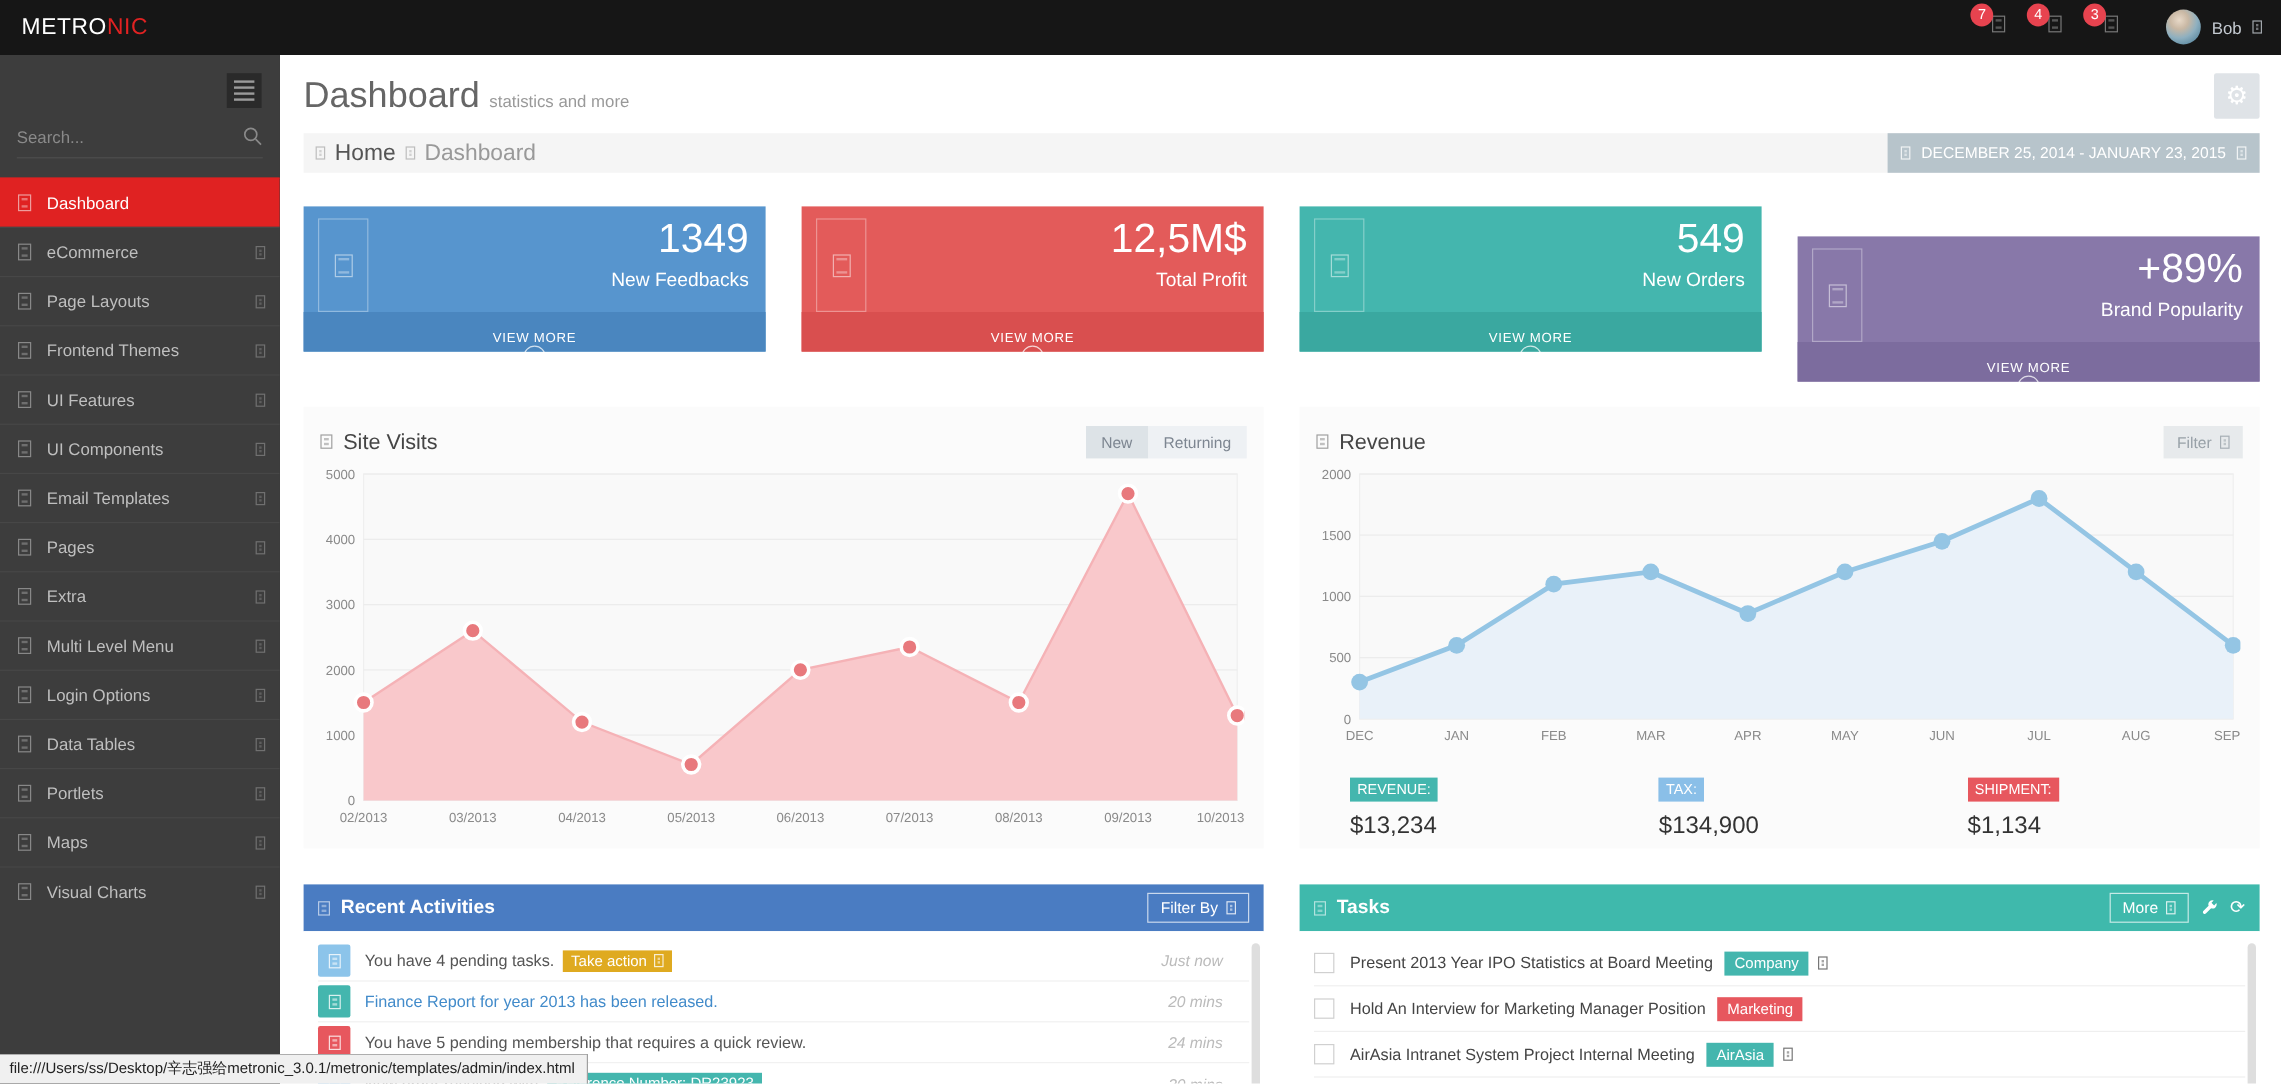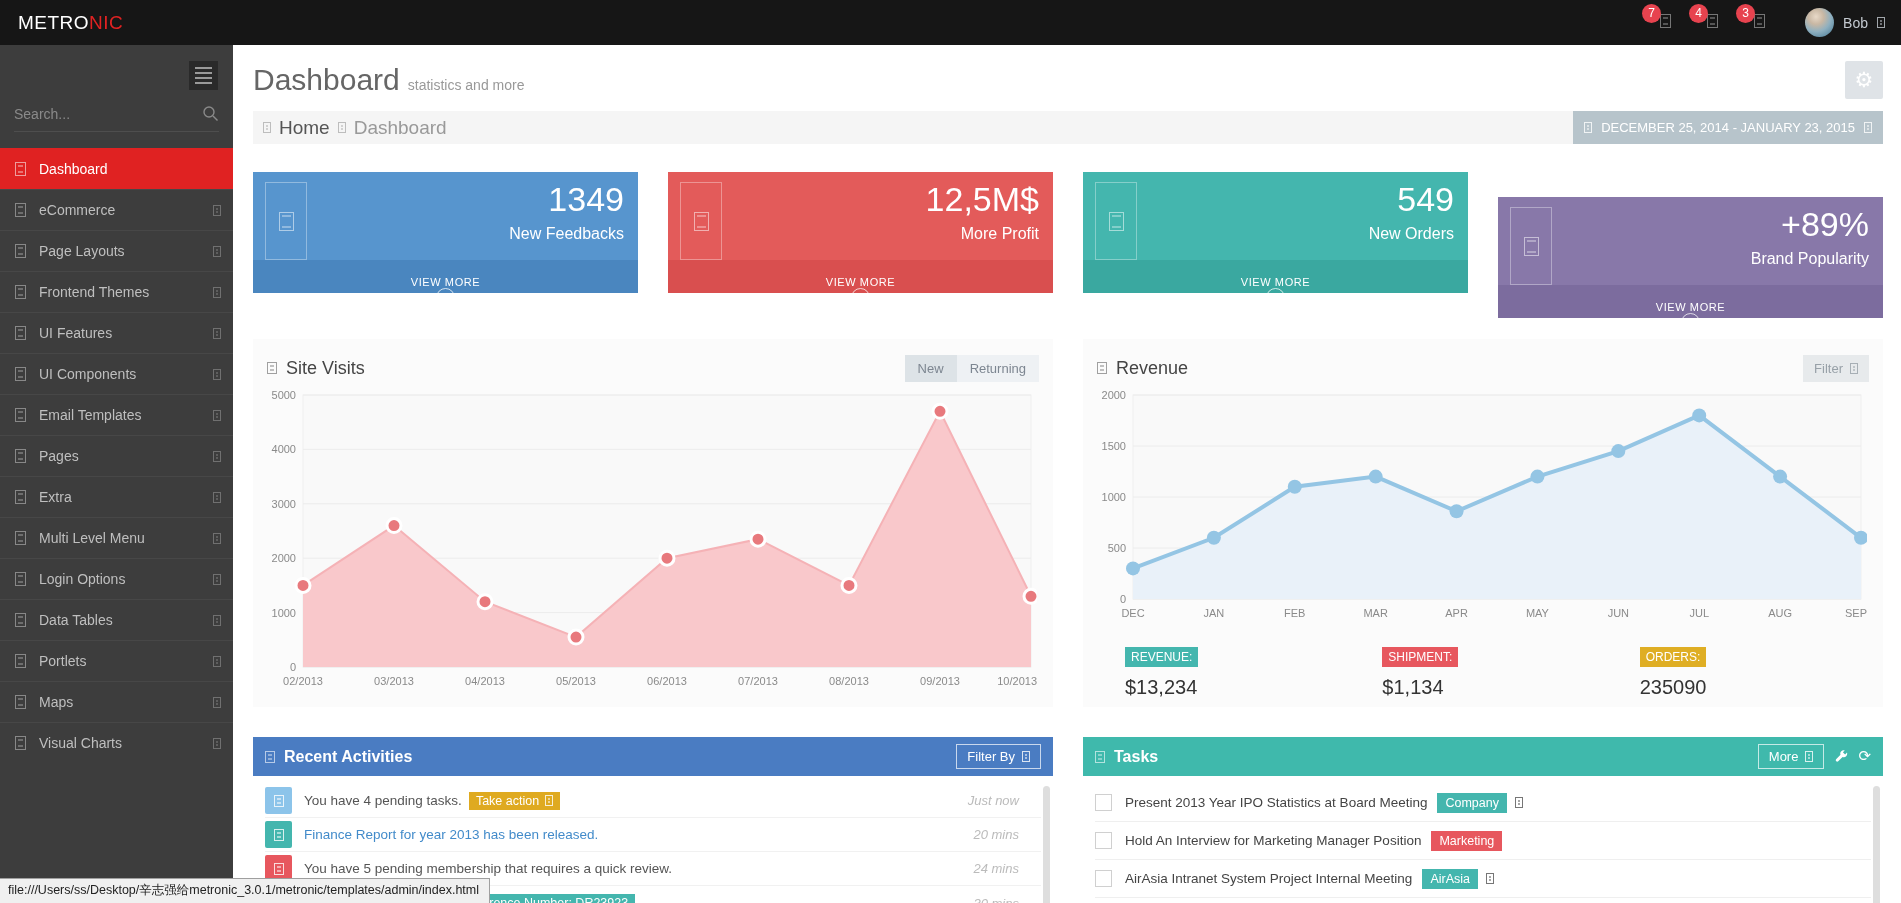--- a/index.html
+++ b/index.html
@@ -290,21 +290,21 @@
       <div class="card-footer" style="background-color: rgb(74, 134, 191);">
         <span>VIEW MORE</span>
         <span class="arrow-circle">→</span>
       </div>
     </div>
     <div class="card" style="background-color: rgb(227, 91, 90);">
       <div class="icon-box">
           <span class="tofu lg"></span>
         </div>
       <div class="num">12,5M$</div>
-      <div class="lbl">More Profit</div>
+      <div class="lbl">Total Profit</div>
       <div class="card-footer" style="background-color: rgb(217, 79, 79);">
         <span>VIEW MORE</span>
         <span class="arrow-circle">→</span>
       </div>
     </div>
     <div class="card" style="background-color: rgb(68, 182, 174);">
       <div class="icon-box">
           <span class="tofu lg"></span>
         </div>
       <div class="num">549</div>
@@ -421,26 +421,26 @@
           <text x="602.2222222222222" y="230" text-anchor="middle" font-size="11" fill="#8a8a8a">JUL</text>
           <text x="683.1111111111111" y="230" text-anchor="middle" font-size="11" fill="#8a8a8a">AUG</text>
           <text x="770" y="230" text-anchor="end" font-size="11" fill="#8a8a8a">SEP</text>
         </svg>
       <div class="rev-stats">
         <div class="rev-col">
           <span class="rev-badge" style="background-color: rgb(68, 182, 174);">REVENUE:</span>
           <div class="rev-val">$13,234</div>
         </div>
         <div class="rev-col">
+          <span class="rev-badge" style="background-color: rgb(138, 191, 232);">TAX:</span>
+          <div class="rev-val">$134,900</div>
+        </div>
+        <div class="rev-col">
           <span class="rev-badge" style="background-color: rgb(231, 87, 94);">SHIPMENT:</span>
           <div class="rev-val">$1,134</div>
-        </div>
-        <div class="rev-col">
-          <span class="rev-badge" style="background-color: rgb(223, 174, 36);">ORDERS:</span>
-          <div class="rev-val">235090</div>
         </div>
       </div>
     </div>
   </div>
 
   <div class="bottom">
     <div class="bpanel">
       <div class="bpanel-head" style="background:#4a7cc2;">
         <div class="bpanel-title">
           <span class="tofu"></span>

